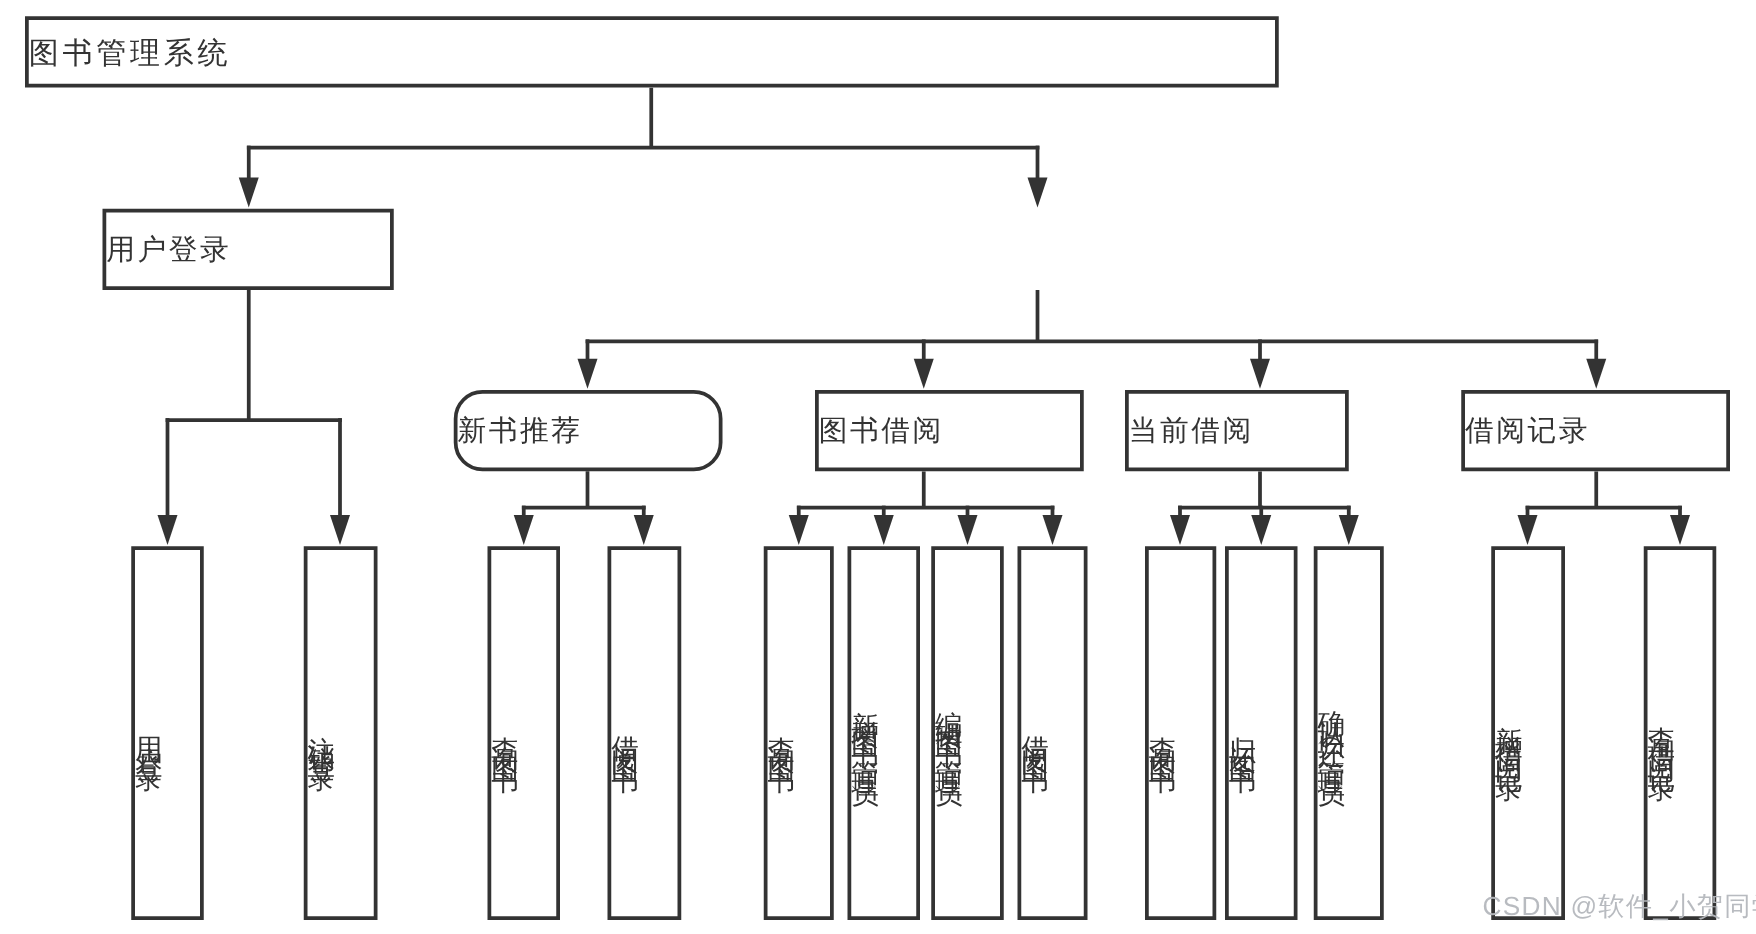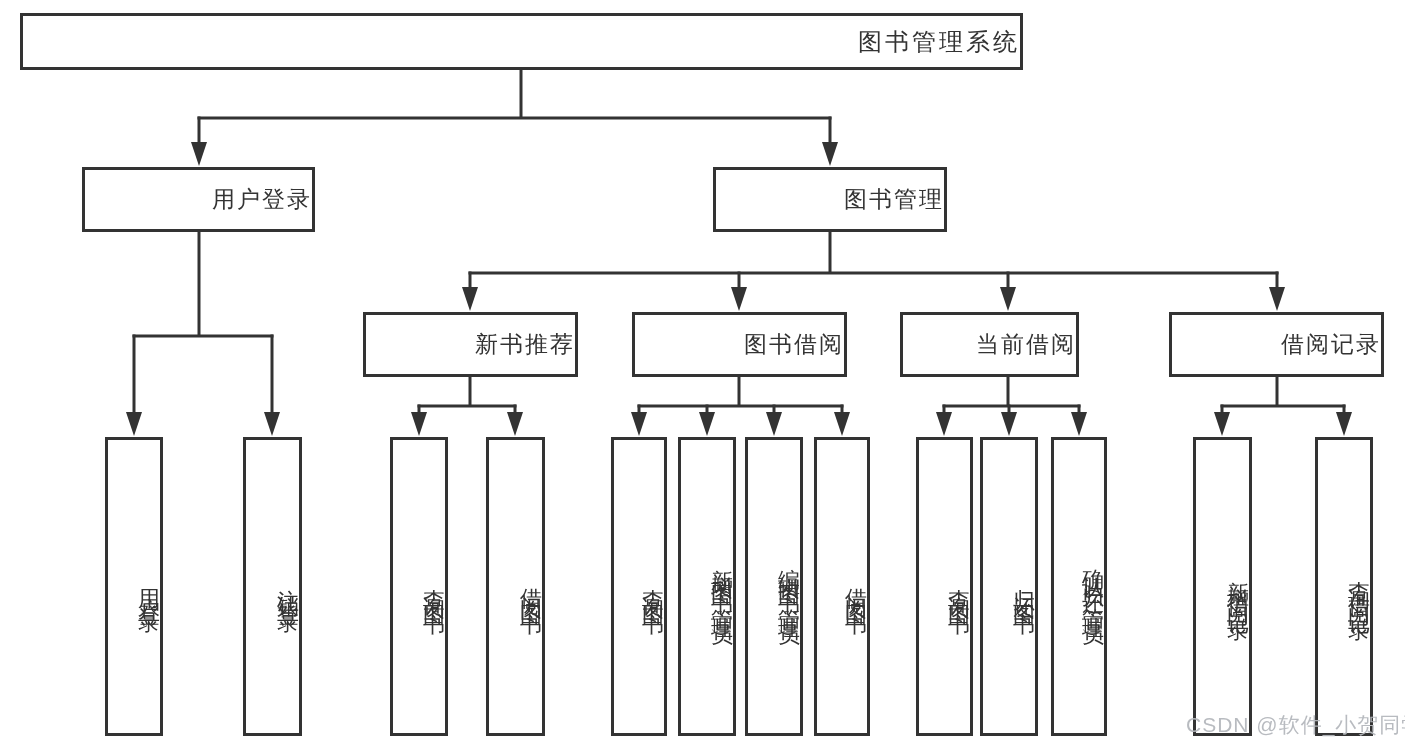--- a/index.html
+++ b/index.html
@@ -22,21 +22,21 @@
     height: 747px;
     pointer-events: none;
   }
   .node {
     position: absolute;
     box-sizing: border-box;
     background: #ffffff;
     border: 3px solid #333333;
     display: flex;
     align-items: center;
-    justify-content: flex-end;
+    justify-content: flex-start;
     color: #333333;
     z-index: 2;
   }
   .node .lbl {
     font-size: 23px;
     letter-spacing: 2px;
     white-space: nowrap;
   }
   .node.depth0 .lbl { font-size: 24px; letter-spacing: 3px; }
   .node.vertical .lbl {
@@ -122,33 +122,30 @@
     </div>
     <div class="node depth1" style="left: 82px; top: 167px; width: 233px; height: 65px; border-color: rgb(51, 51, 51); background: rgb(255, 255, 255); color: rgb(51, 51, 51);">
       <span class="lbl">用户登录</span>
     </div>
     <div class="node depth3 vertical" style="left: 105px; top: 437px; width: 58px; height: 299px; border-color: rgb(51, 51, 51); background: rgb(255, 255, 255); color: rgb(51, 51, 51);">
       <span class="lbl">用户登录</span>
     </div>
     <div class="node depth3 vertical" style="left: 243px; top: 437px; width: 59px; height: 299px; border-color: rgb(51, 51, 51); background: rgb(255, 255, 255); color: rgb(51, 51, 51);">
       <span class="lbl">注销登录</span>
     </div>
-    <div class="node depth1" style="left: 713px; top: 167px; width: 234px; height: 65px; border-color: rgb(51, 51, 51); background: rgb(255, 255, 255); color: rgb(51, 51, 51);">
-      <span class="lbl">图书管理</span>
-    </div>
-    <div class="node depth2" style="left: 363px; top: 312px; width: 215px; height: 65px; border-color: rgb(51, 51, 51); background: rgb(255, 255, 255); color: rgb(51, 51, 51);">
+    <div class="node depth2" style="left: 363px; top: 312px; width: 215px; height: 65px; border-color: rgb(51, 51, 51); background: rgb(255, 255, 255); color: rgb(51, 51, 51); border-radius: 23px;">
       <span class="lbl">新书推荐</span>
     </div>
     <div class="node depth3 vertical" style="left: 390px; top: 437px; width: 58px; height: 299px; border-color: rgb(51, 51, 51); background: rgb(255, 255, 255); color: rgb(51, 51, 51);">
       <span class="lbl">查询图书</span>
     </div>
     <div class="node depth3 vertical" style="left: 486px; top: 437px; width: 59px; height: 299px; border-color: rgb(51, 51, 51); background: rgb(255, 255, 255); color: rgb(51, 51, 51);">
       <span class="lbl">借阅图书</span>
     </div>
-    <div class="node depth2" style="left: 632px; top: 312px; width: 215px; height: 65px; border-color: rgb(51, 51, 51); background: rgb(255, 255, 255); color: rgb(51, 51, 51);">
+    <div class="node depth2" style="left: 652px; top: 312px; width: 215px; height: 65px; border-color: rgb(51, 51, 51); background: rgb(255, 255, 255); color: rgb(51, 51, 51);">
       <span class="lbl">图书借阅</span>
     </div>
     <div class="node depth3 vertical" style="left: 611px; top: 437px; width: 56px; height: 299px; border-color: rgb(51, 51, 51); background: rgb(255, 255, 255); color: rgb(51, 51, 51);">
       <span class="lbl">查询图书</span>
     </div>
     <div class="node depth3 vertical" style="left: 678px; top: 437px; width: 58px; height: 299px; border-color: rgb(51, 51, 51); background: rgb(255, 255, 255); color: rgb(51, 51, 51);">
       <span class="lbl">新增图书（管理员）</span>
     </div>
     <div class="node depth3 vertical" style="left: 745px; top: 437px; width: 58px; height: 299px; border-color: rgb(51, 51, 51); background: rgb(255, 255, 255); color: rgb(51, 51, 51);">
       <span class="lbl">编辑图书（管理员）</span>

